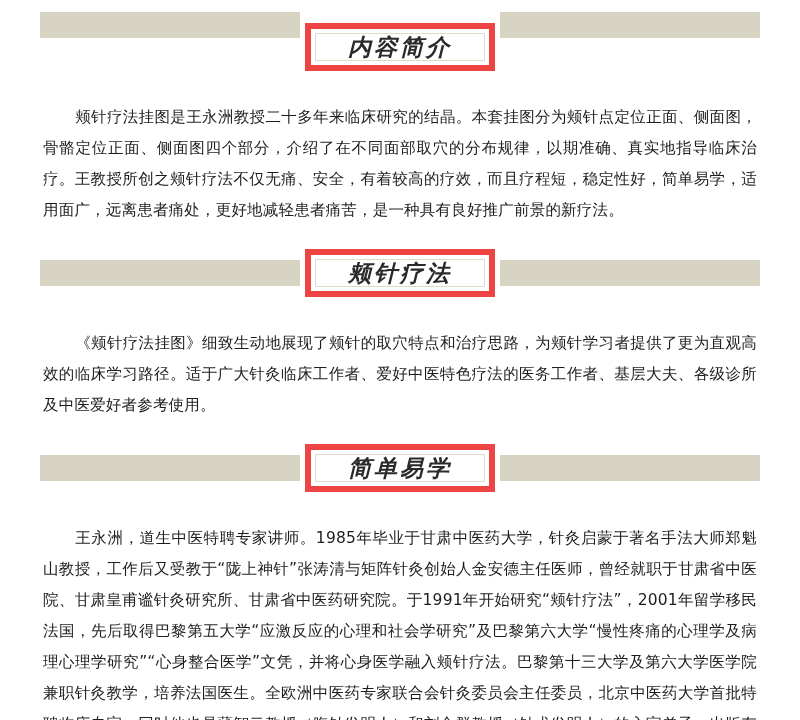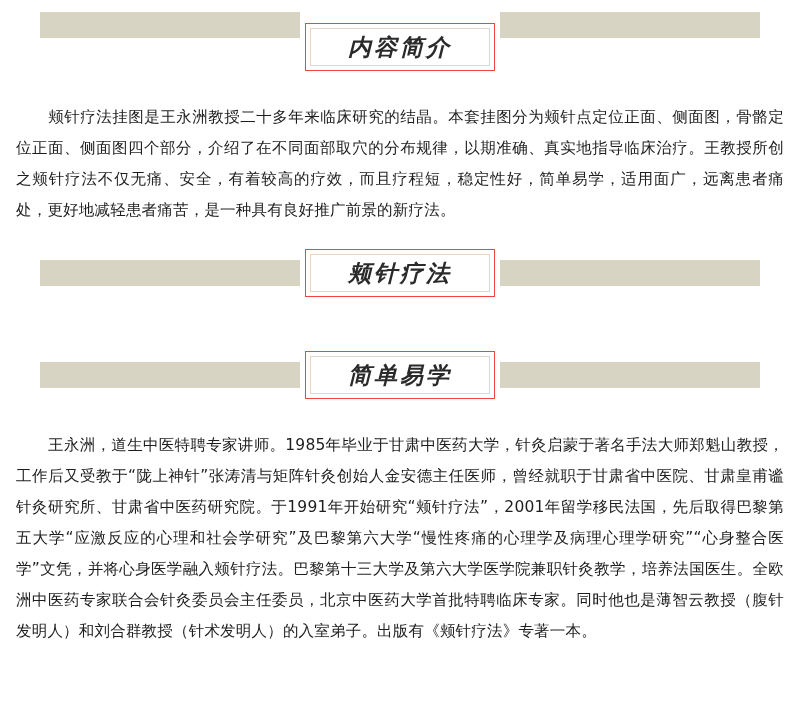--- a/index.html
+++ b/index.html
@@ -43,21 +43,21 @@
   .heading-band .band-right {
     left: 500px;
     right: 40px;
   }
   .heading-plate {
     position: relative;
     z-index: 2;
     width: 190px;
     height: 48px;
     background: #ffffff;
-    border: 1px solid #ef4444;
+    border: 6px solid #ef4444;
     box-sizing: border-box;
     display: flex;
     align-items: center;
     justify-content: center;
   }
   .heading-plate .inner {
     position: absolute;
     left: 4px;
     right: 4px;
     top: 4px;
@@ -74,21 +74,21 @@
     letter-spacing: 3px;
     color: #2a2a2a;
     font-weight: bold;
     font-style: italic;
     white-space: nowrap;
   }
 
   
   .para {
     margin: 0;
-    padding: 0 16px;
+    padding: 0 43px;
     font-family: "DejaVu Sans", "Liberation Sans", sans-serif;
     font-size: 15.5px;
     line-height: 31px;
     color: #1d1d1d;
     text-align: justify;
     text-justify: inter-ideograph;
     letter-spacing: 0.2px;
   }
   .para .indent {
     display: inline-block;
@@ -126,20 +126,21 @@
     <div class="band-left"></div>
     <div class="band-right"></div>
     <div class="heading-plate">
       <div class="inner"></div>
       <div class="heading-text">颊针疗法</div>
     </div>
   </div>
 
   <div class="gap-c"></div>
 
+  <p class="para"><span class="indent"></span><span>《颊针疗法挂图》细致生动地展现了颊针的取穴特点和治疗思路，为颊针学习者提供了更为直观高效的临床学习路径。适于广大针灸临床工作者、爱好中医特色疗法的医务工作者、基层大夫、各级诊所及中医爱好者参考使用。</span></p>
 
   <div class="gap-d"></div>
 
   <div class="heading-band">
     <div class="band-left"></div>
     <div class="band-right"></div>
     <div class="heading-plate">
       <div class="inner"></div>
       <div class="heading-text">简单易学</div>
     </div>

